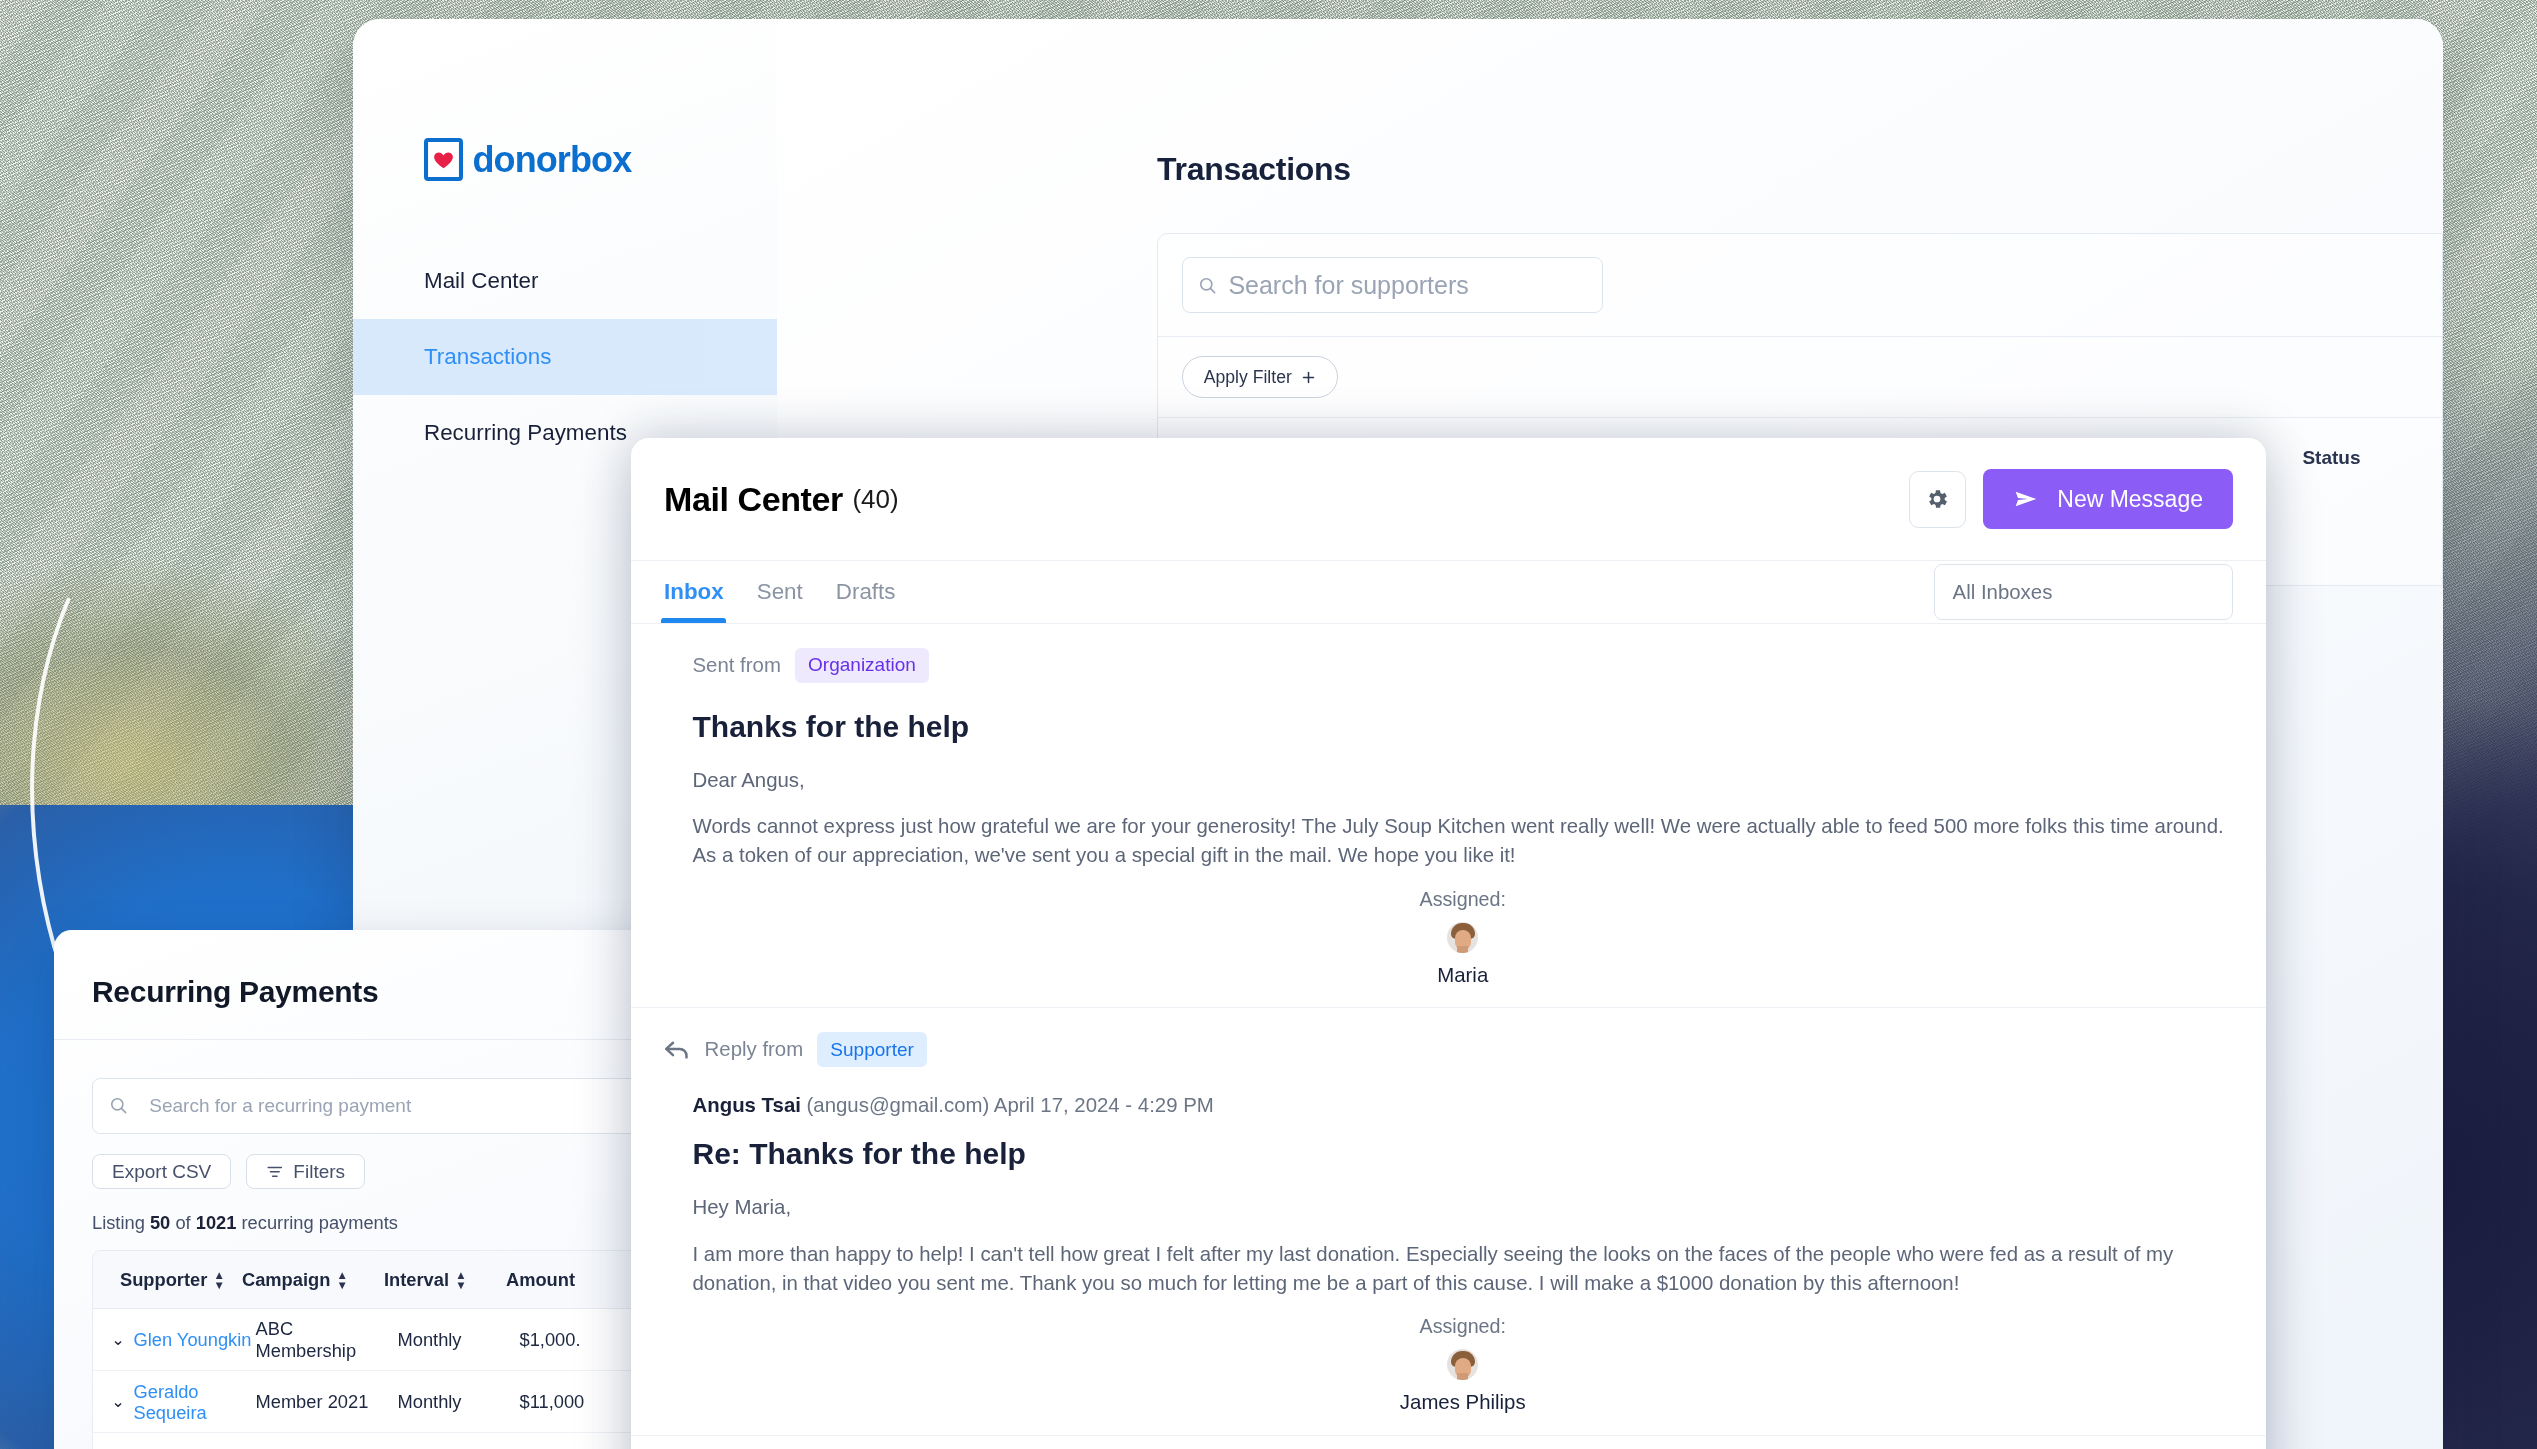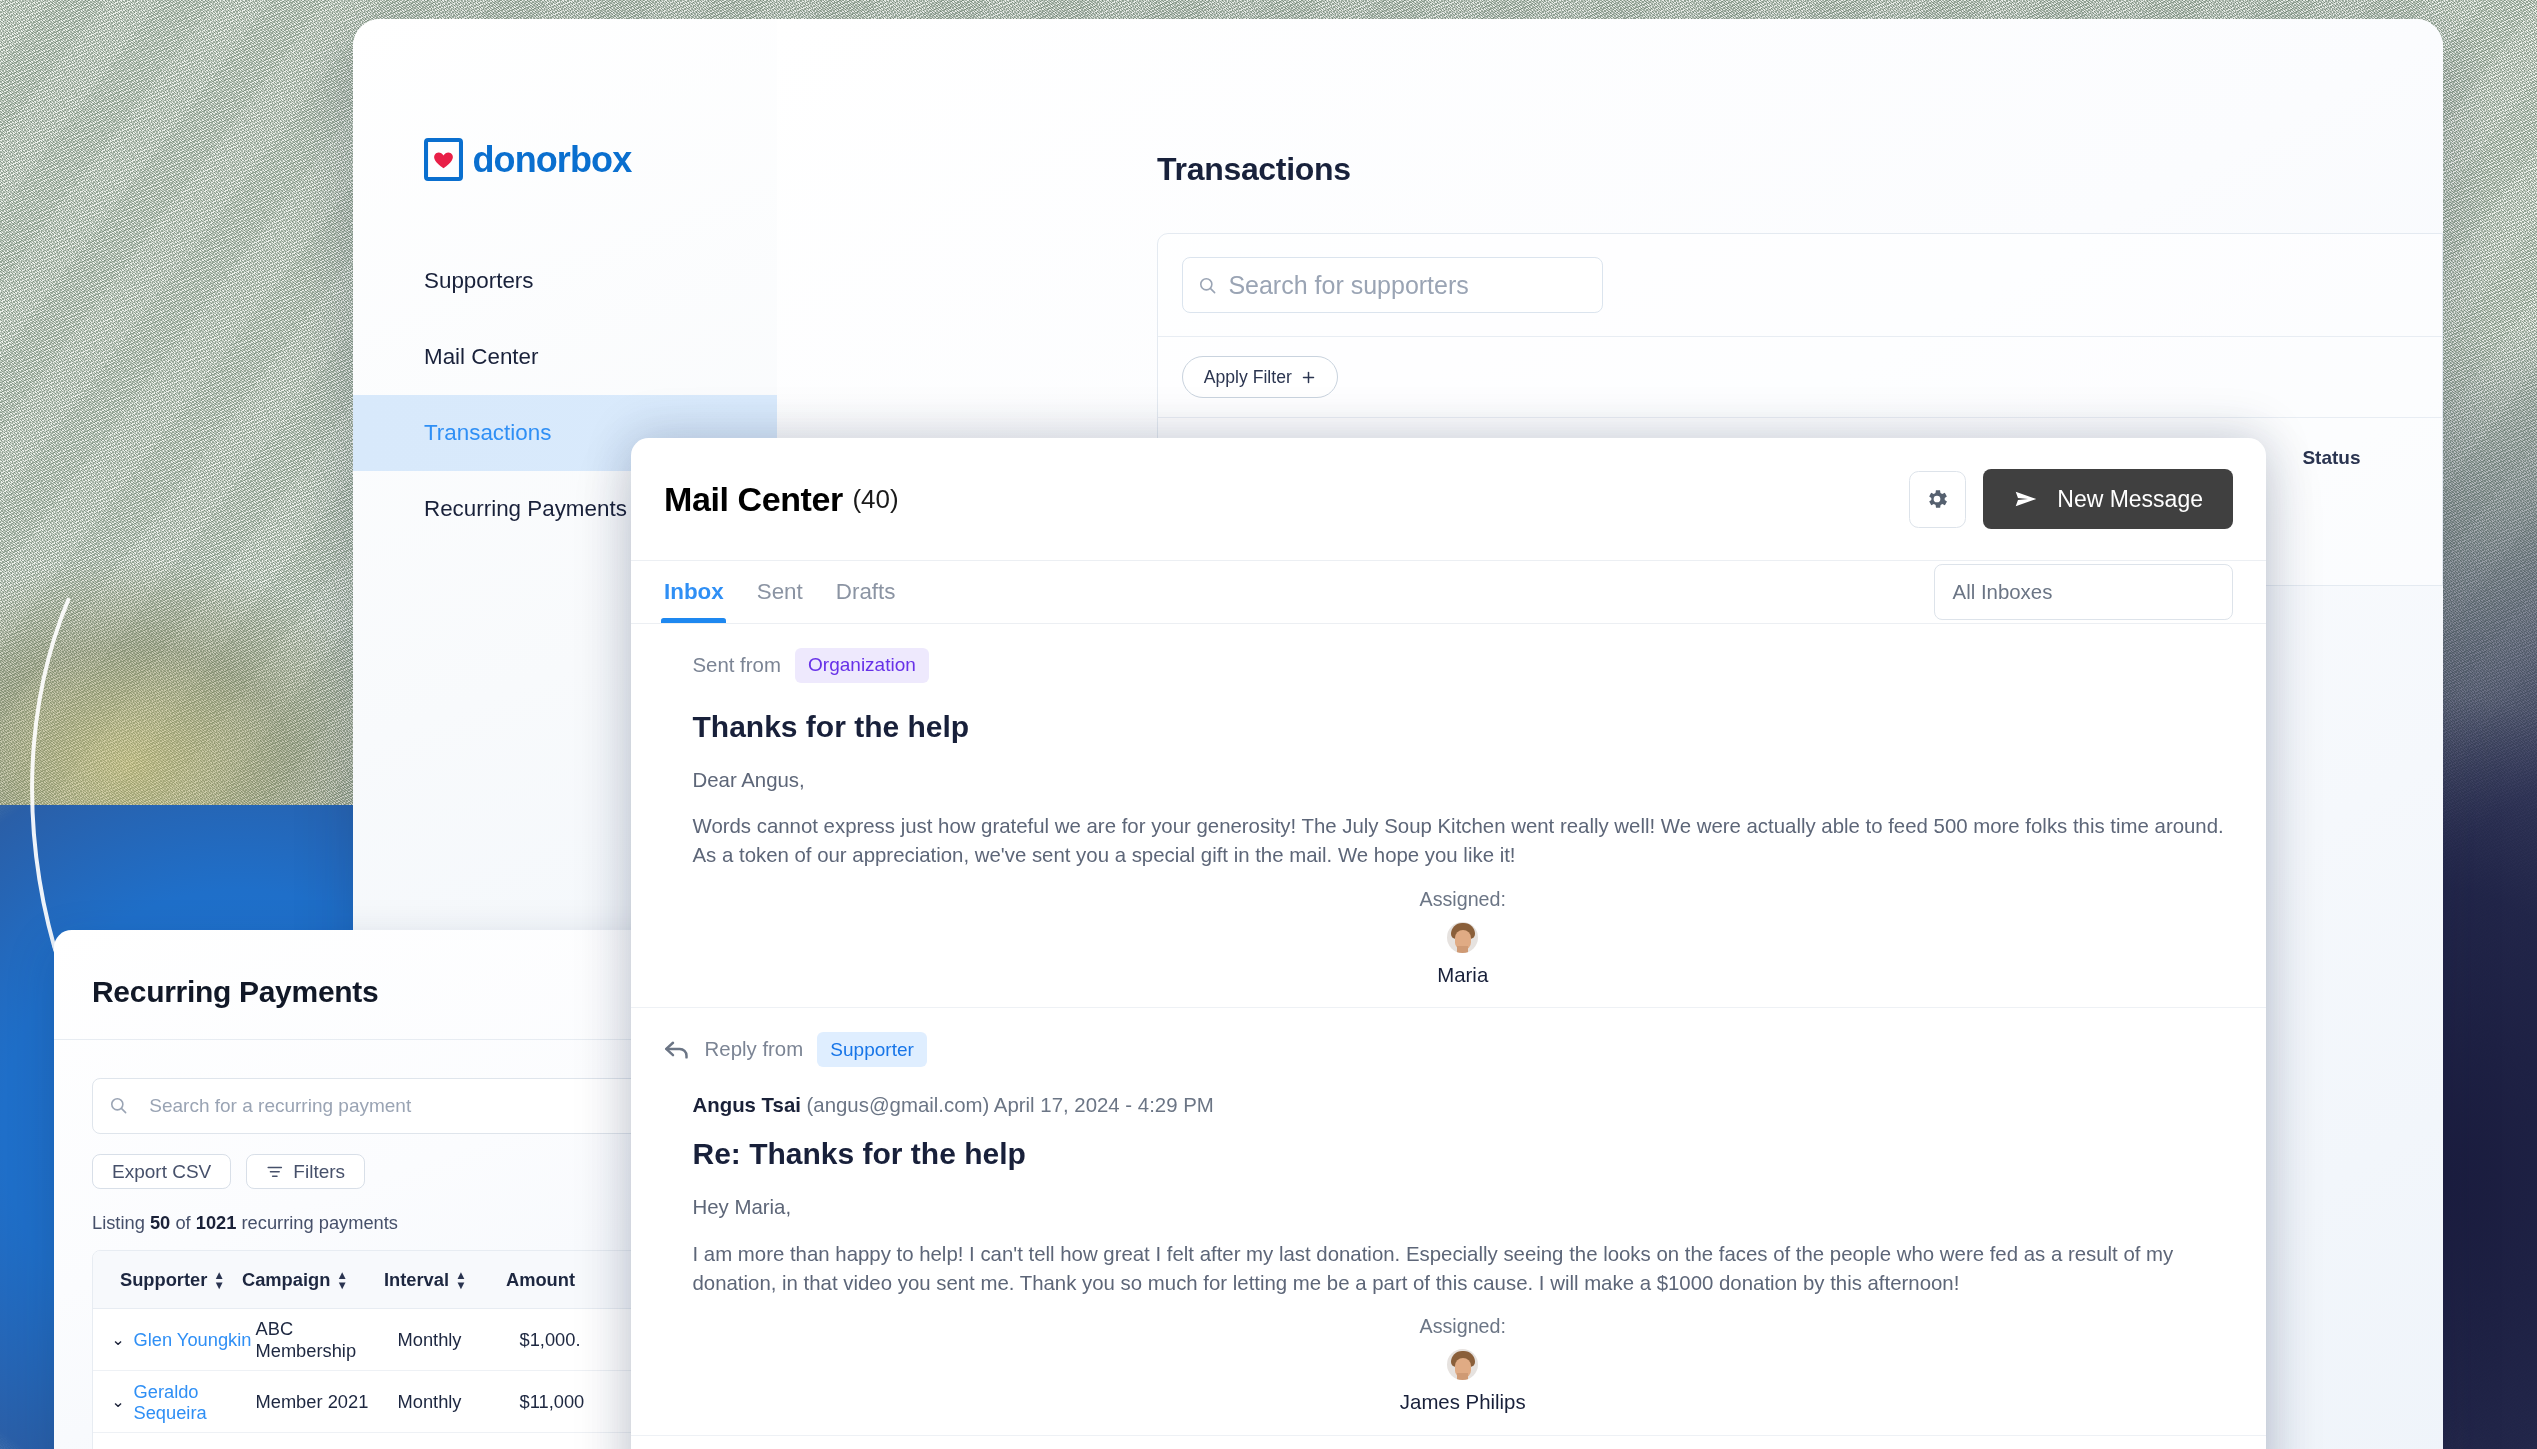--- a/index.html
+++ b/index.html
@@ -124,21 +124,21 @@
   }
   .mm-header { height: 122px; display: flex; align-items: center; padding: 0 33px; }
   .mm-title { font-size: 34px; font-weight: 700; color: #000; letter-spacing: -0.4px; }
   .mm-count { font-size: 26px; color: #1a1a1a; margin-left: 9.5px; font-weight: 400; }
   .mm-actions { margin-left: auto; display: flex; align-items: center; gap: 17.6px; }
   .gear-btn {
     width: 57px; height: 57px; border: 0.7px solid #dde3ea; border-radius: 9.5px; background: #fff;
     display: flex; align-items: center; justify-content: center; cursor: pointer;
   }
   .new-msg-btn {
-    height: 60px; background: #404040; border-radius: 8.1px; color: #fff;
+    height: 60px; background: #8b5cf6; border-radius: 8.1px; color: #fff;
     display: flex; align-items: center; gap: 18px; padding: 0 30px; font-size: 23px; cursor: pointer;
   }
   .mm-tabsrow {
     height: 64px; border-top: 0.7px solid #eceff3; border-bottom: 0.7px solid #eceff3;
     display: flex; align-items: center; padding: 0 33px; position: relative;
   }
   .mm-tabs { display: flex; align-items: center; gap: 33px; height: 100%; }
   .mm-tab { font-size: 22.4px; color: #8b94a3; display: flex; align-items: center; height: 100%; cursor: pointer; position: relative; }
   .mm-tab.active { color: #2f8ff5; font-weight: 600; }
   .mm-tab.active::after { content: ""; position: absolute; left: -2.7px; right: -2.7px; bottom: 0; height: 4.7px; background: #1e88f0; border-radius: 2.7px 2.7px 0 0; }
@@ -239,23 +239,20 @@
     </div>
 
     <div class="hamburger">
       <span></span>
         <span></span>
         <span></span>
     </div>
 
     <div class="nav-list">
       <div class="nav-item">
-        <span>Supporters</span>
-      </div>
-      <div class="nav-item">
         <span>Mail Center</span>
       </div>
       <div class="nav-item active">
         <span>Transactions</span>
       </div>
       <div class="nav-item">
         <span>Recurring Payments</span>
       </div>
     </div>
   </div>

